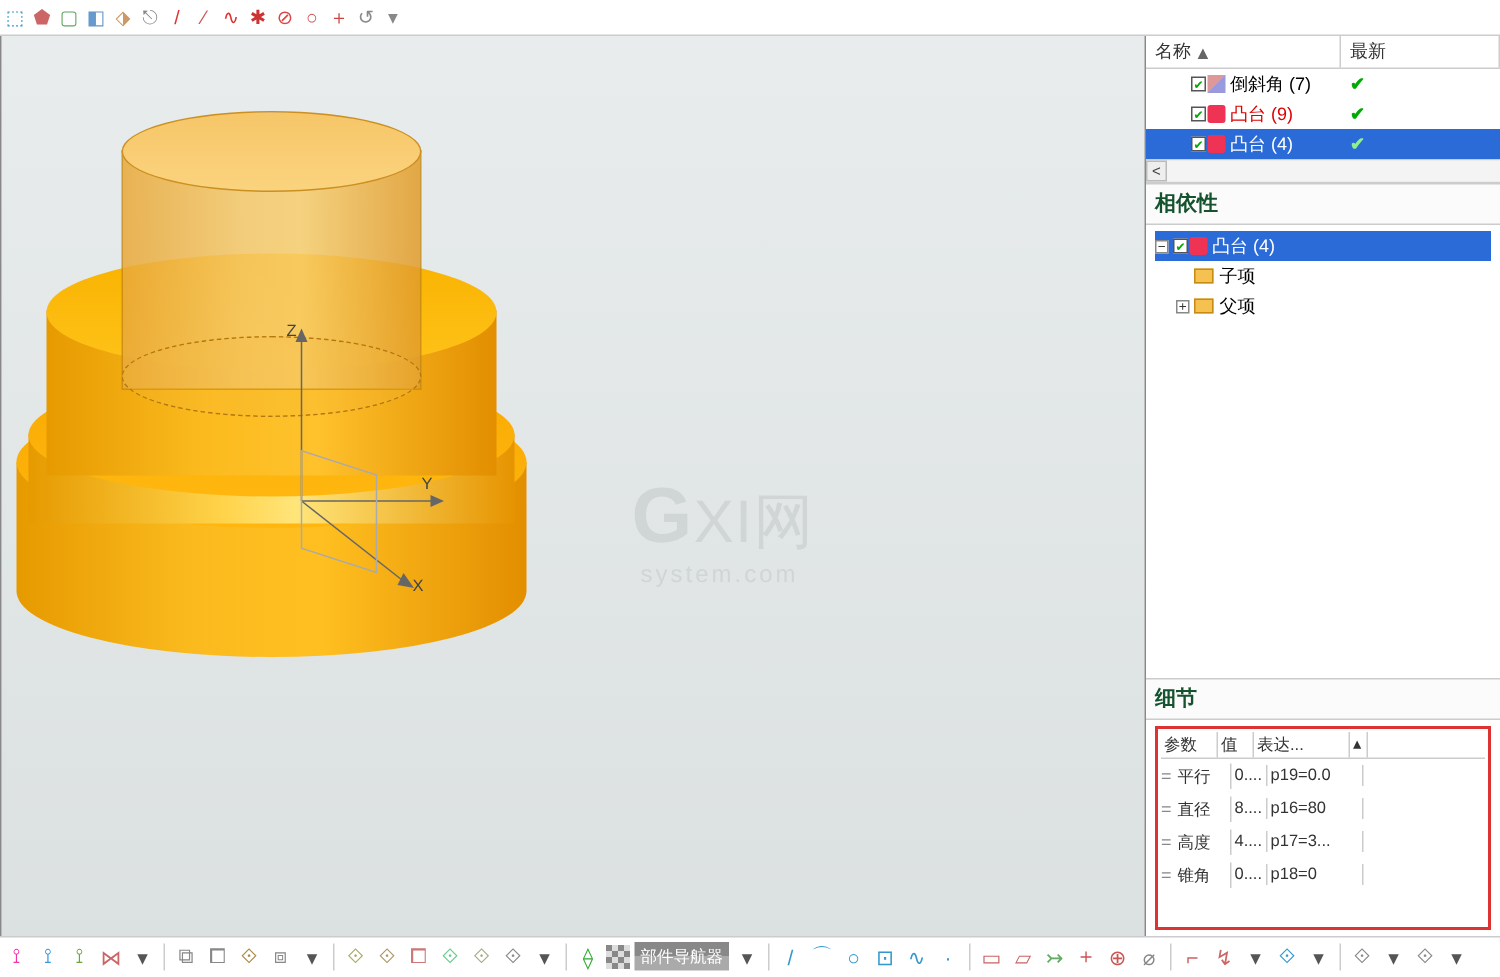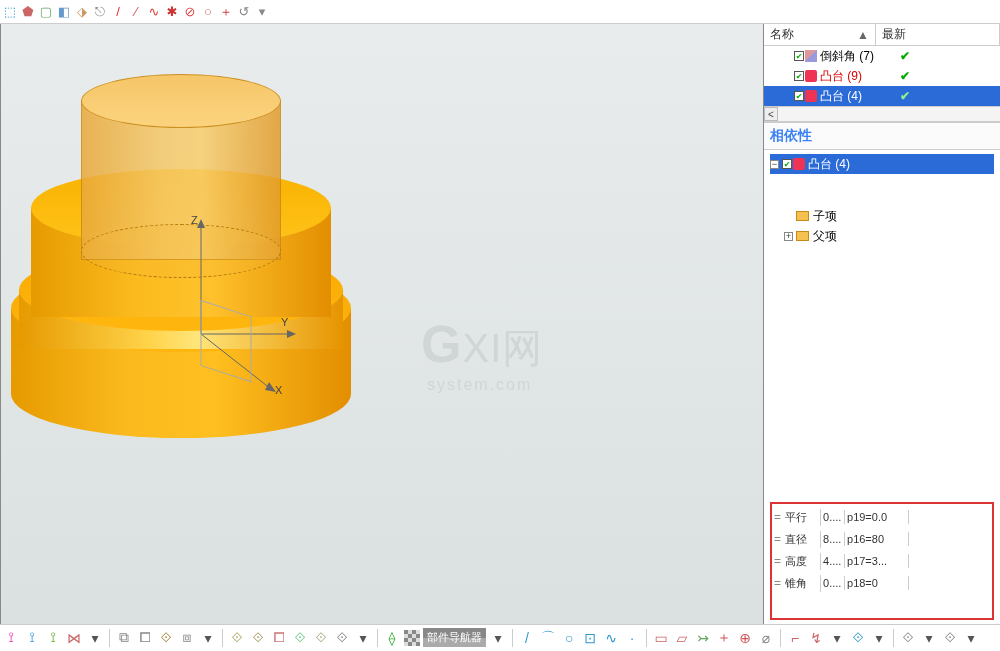--- a/index.html
+++ b/index.html
@@ -10,38 +10,38 @@
 
 .main-area { display: flex; height: 600px; }
 .viewport { flex: 1; background: linear-gradient(#e8ecec, #dbe0e0); position: relative; border-left: 1px solid #888; border-right: 1px solid #888; }
 .panel { width: 236px; background: #fff; display: flex; flex-direction: column; }
 
 .panel-header { display: flex; align-items: center; gap: 4px; padding: 4px 6px; border-bottom: 1px solid #ccc; font-size: 14px; font-weight: bold; color: #222; }
 .panel-header .sq { width: 12px; height: 12px; border: 1px solid #555; }
 
 .grid-head { display: flex; background: #fff; border-bottom: 1px solid #ccc; }
 .col { padding: 2px 6px; font-size: 12px; color: #333; border-right: 1px solid #ccc; display: flex; align-items: center; }
-.col-name { width: 112px; justify-content: space-between; }
+.col-name { width: 130px; }
 .col-latest { flex: 1; }
 .sort { color: #666; margin-left: 2px; }
 
 .tree-row { display: flex; align-items: center; height: 20px; }
 .tree-row .cell1 { width: 130px; display: flex; align-items: center; }
 .tree-row .cell2 { flex: 1; padding-left: 6px; color: #0a0; font-weight: bold; }
 .tree-row.selected { background: #2b6bd8; color: #fff; }
 .tree-row.selected .cell2 { color: #8ef08e; }
 .indent { width: 30px; }
 .cb { width: 10px; height: 10px; border: 1px solid #555; background: #fff; margin-right: 1px; display: flex; align-items: center; justify-content: center; font-size: 8px; color: #0a0; }
 .f-icon { width: 12px; height: 12px; margin-right: 3px; }
 .chamfer-ico { background: linear-gradient(135deg, #d99 50%, #99d 50%); }
 .boss-ico { background: #e35; border-radius: 2px; }
 .red-label { color: #d00; }
 .scr-arrow { width: 14px; height: 14px; border: 1px solid #bbb; background: #eee; display: flex; align-items: center; justify-content: center; font-size: 10px; color: #444; }
 
-.section-title { color: #3b82f6; font-size: 14px; font-weight: bold; padding: 4px 6px; border-bottom: 1px solid #ccc; border-top: 1px solid #ccc; background: #fbfbfb; }
+.section-title { color: #14532d; font-size: 14px; font-weight: bold; padding: 4px 6px; border-bottom: 1px solid #ccc; border-top: 1px solid #ccc; background: #fbfbfb; }
 
 .dep-tree { padding: 4px 6px; font-size: 12px; flex: 1; }
 .dep-row { display: flex; align-items: center; height: 20px; }
 .dep-row.sel { background: #2b6bd8; color: #fff; }
 .pm { width: 9px; height: 9px; border: 1px solid #888; display: flex; align-items: center; justify-content: center; font-size: 9px; line-height: 1; margin-right: 3px; background: #fff; color: #333; }
 .folder { width: 13px; height: 10px; background: #f5c251; border: 1px solid #c78a12; margin-right: 4px; }
 
 .detail-box { margin: 4px 6px; border: 2px solid #d33; padding: 2px; }
 .detail-grid { display: flex; flex-direction: column; }
 .dg-head { display: flex; border-bottom: 1px solid #ccc; }
@@ -181,33 +181,40 @@
     </div>
 
     <div class="section-title">相依性</div>
     <div class="dep-tree">
       <div class="dep-row sel">
         <span class="pm">−</span>
         <span class="cb">✔</span>
         <span class="f-icon boss-ico"></span>
         <span>凸台 (4)</span>
       </div>
-      <div class="dep-row" style="padding-left:26px;margin-top:32px;">
+      <div class="dep-row" style="padding-left:26px;">
         <span class="folder"></span>
         <span>子项</span>
       </div>
       <div class="dep-row" style="padding-left:14px;">
         <span class="pm">+</span>
         <span class="folder"></span>
         <span>父项</span>
       </div>
     </div>
 
+    <div class="section-title">细节</div>
     <div class="detail-box">
       <div class="detail-grid">
+        <div class="dg-head">
+          <div class="dg-c c-p">参数</div>
+          <div class="dg-c c-v">值</div>
+          <div class="dg-c c-e">表达...</div>
+          <div class="dg-c c-s">▴</div>
+        </div>
         <div class="dg-row">
             <span class="eq">=</span>
             <div class="dg-c c-p">平行</div>
             <div class="dg-c c-v">0....</div>
             <div class="dg-c c-e">p19=0.0</div>
           </div>
         <div class="dg-row">
             <span class="eq">=</span>
             <div class="dg-c c-p">直径</div>
             <div class="dg-c c-v">8....</div>

